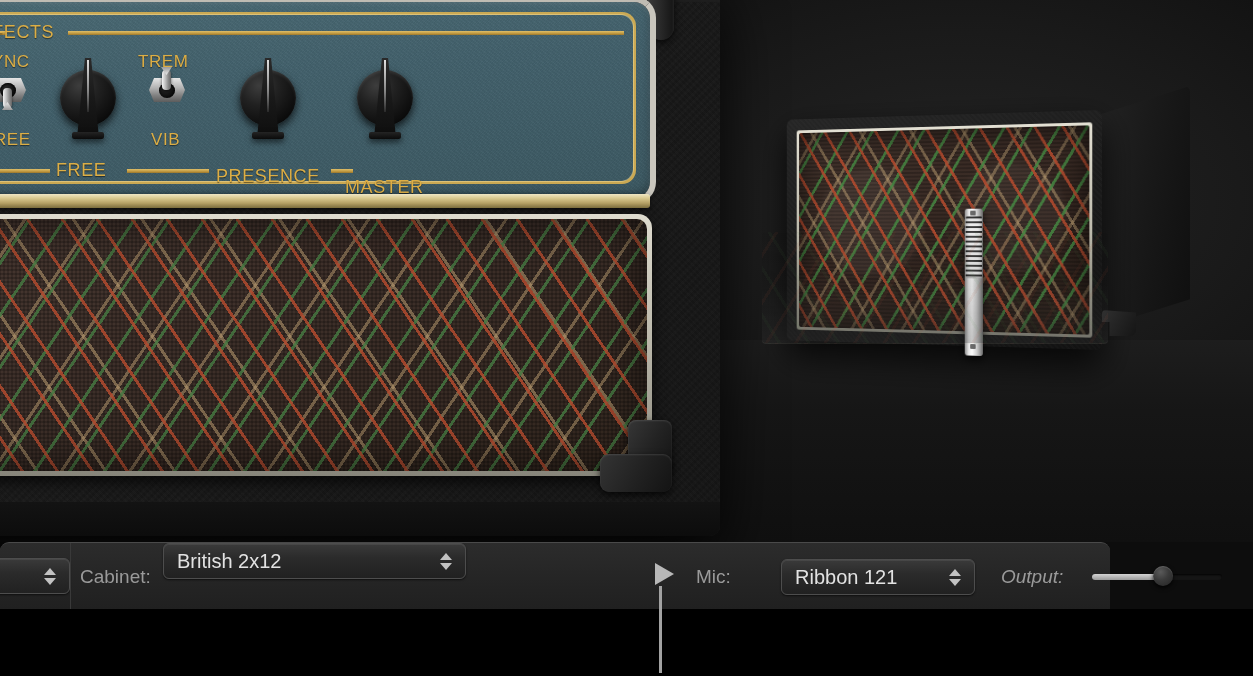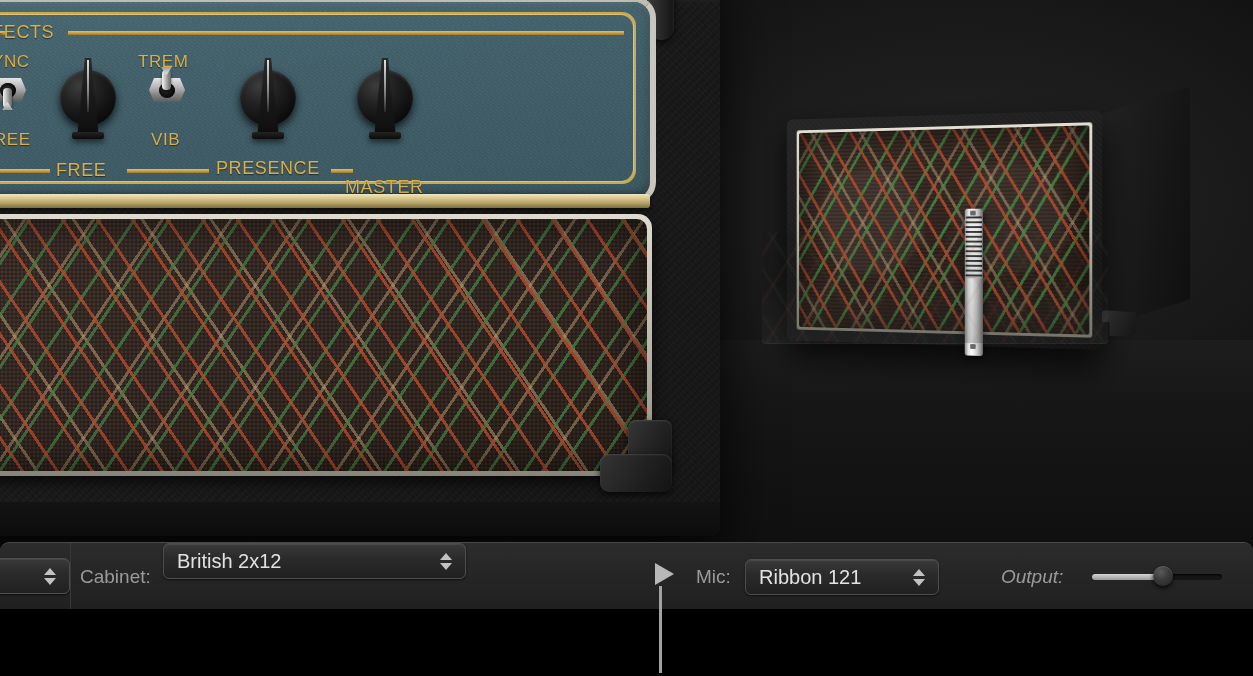--- a/index.html
+++ b/index.html
@@ -403,21 +403,21 @@
     opacity: .55;
     transform: scaleY(-1);
     transform-origin: top center;
     filter: blur(.6px);
   }
 
   
   .toolbar {
     position: absolute;
     left: 0; top: 542px;
-    width: 1253px; height: 67px;
+    width: 1110px; height: 67px;
     background: linear-gradient(180deg, #2c2c2c 0%, #262626 45%, #202020 100%);
     border-top: 1px solid #4a4a4a;
     border-radius: 9px 9px 0 0;
     display: flex;
     align-items: center;
   }
   .toolbar-under {
     position: absolute;
     left: 0; top: 609px;
     width: 1253px; height: 67px;
@@ -554,21 +554,21 @@
 
       <div class="rule" style="left:-20px; top:29px; width:206px;"></div>
       <div class="glabel" style="left:148px; top:20px;">EFFECTS</div>
       <div class="rule" style="left:248px; top:29px; width:556px;"></div>
 
       <div class="rule" style="left:152px; top:167px; width:78px;"></div>
 
       <div class="glabel" style="left:236px; top:158px;">FREE</div>
       <div class="rule" style="left:307px; top:167px; width:82px;"></div>
 
-      <div class="glabel" style="left:396px; top:156px;text-align:right;">PRESENCE</div>
+      <div class="glabel" style="left:396px; top:164px;text-align:right;">PRESENCE</div>
       <div class="rule" style="left:511px; top:167px; width:22px;"></div>
 
       <div class="glabel" style="left:525px; top:175px;">MASTER</div>
 
       <div class="glabel sm" style="left:160px; top:50px;">SYNC</div>
       <div class="toggle down" style="left:170px; top:70px;">
         <div class="base"></div>
         <div class="socket"></div>
         <div class="bat"></div>
         <div class="tip"></div>
@@ -656,21 +656,21 @@
     <div class="popup" style="position:absolute; left:163px; top:557px; margin-top:-557px; width:303px;">
       <span class="val">British 2x12</span>
       <span class="stepper">
         <i class="up"></i>
         <i class="down"></i>
       </span>
     </div>
 
     <span class="tb-label" style="position:absolute; left:696px; top:23px;">Mic:</span>
 
-    <div class="popup" style="position:absolute; left:745px; top:16px; width:194px;align-items:center;">
+    <div class="popup" style="position:absolute; left:781px; top:16px; width:194px;align-items:center;">
       <span class="val">Ribbon 121</span>
       <span class="stepper">
         <i class="up"></i>
         <i class="down"></i>
       </span>
     </div>
 
     <span class="tb-label" style="position:absolute; left:1001px; top:23px;font-style:italic;">Output:</span>
 
     <div class="slider" style="position:absolute; left:1092px; top:24px;">

